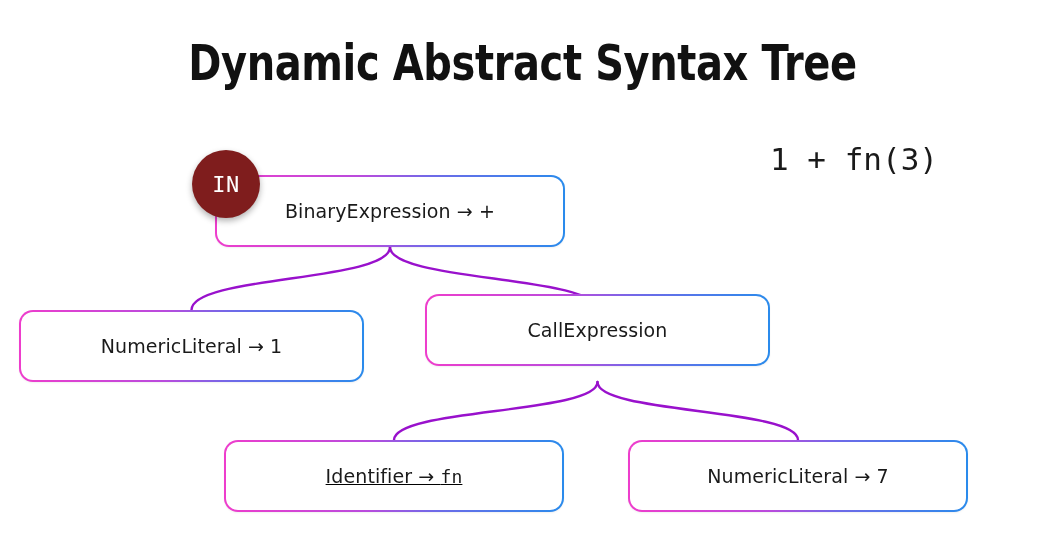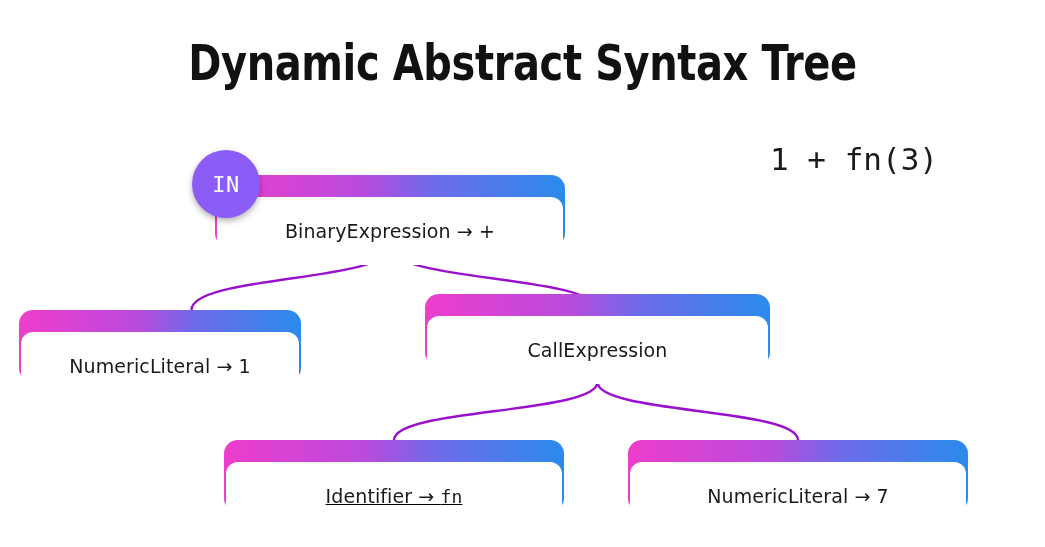--- a/index.html
+++ b/index.html
@@ -57,41 +57,40 @@
     box-shadow: 0 1px 2px rgba(0,0,0,0.06);
   }
   .node-inner {
     width: 100%;
     height: 100%;
     border-radius: 12px;
     background: #ffffff;
     display: flex;
     align-items: center;
     justify-content: center;
-    margin-top: 20px;
   }
   .node-label {
     font-family: "DejaVu Sans", sans-serif;
     font-size: 19px;
     color: #1a1a1a;
     white-space: nowrap;
     letter-spacing: 0.1px;
   }
   .node-label .mono {
     font-family: "DejaVu Sans Mono", monospace;
     font-size: 18px;
   }
 
   
   #in-badge {
     position: absolute;
     width: 68px;
     height: 68px;
     border-radius: 50%;
-    background: #8b5cf6;
+    background: #7f1d1d;
     box-shadow: 0 3px 6px rgba(0,0,0,0.30);
     display: flex;
     align-items: center;
     justify-content: center;
     z-index: 5;
   }
   #in-badge-label {
     font-family: "DejaVu Sans Mono", monospace;
     font-size: 22px;
     color: #ffffff;
@@ -134,21 +133,21 @@
       <path d="M 597.5 382 C 597.5 413.9, 394 408.1, 394 440" fill="none" stroke="#9911cc" stroke-width="2.4" stroke-linecap="round"></path>
       <path d="M 597.5 382 C 597.5 413.9, 798 408.1, 798 440" fill="none" stroke="#9911cc" stroke-width="2.4" stroke-linecap="round"></path>
     </svg>
 
   <div id="nodes-layer">
       <div class="node" style="left: 215px; top: 175px; width: 350px; height: 72px;">
         <div class="node-inner">
           <span class="node-label">BinaryExpression → +</span>
         </div>
       </div>
-      <div class="node" style="left: 19px; top: 310px; width: 282px; height: 72px;">
+      <div class="node" style="left: 19px; top: 310px; width: 345px; height: 72px;">
         <div class="node-inner">
           <span class="node-label">NumericLiteral → 1</span>
         </div>
       </div>
       <div class="node" style="left: 425px; top: 294px; width: 345px; height: 72px;">
         <div class="node-inner">
           <span class="node-label">CallExpression</span>
         </div>
       </div>
       <div class="node" style="left: 224px; top: 440px; width: 340px; height: 72px; text-decoration: underline;">

